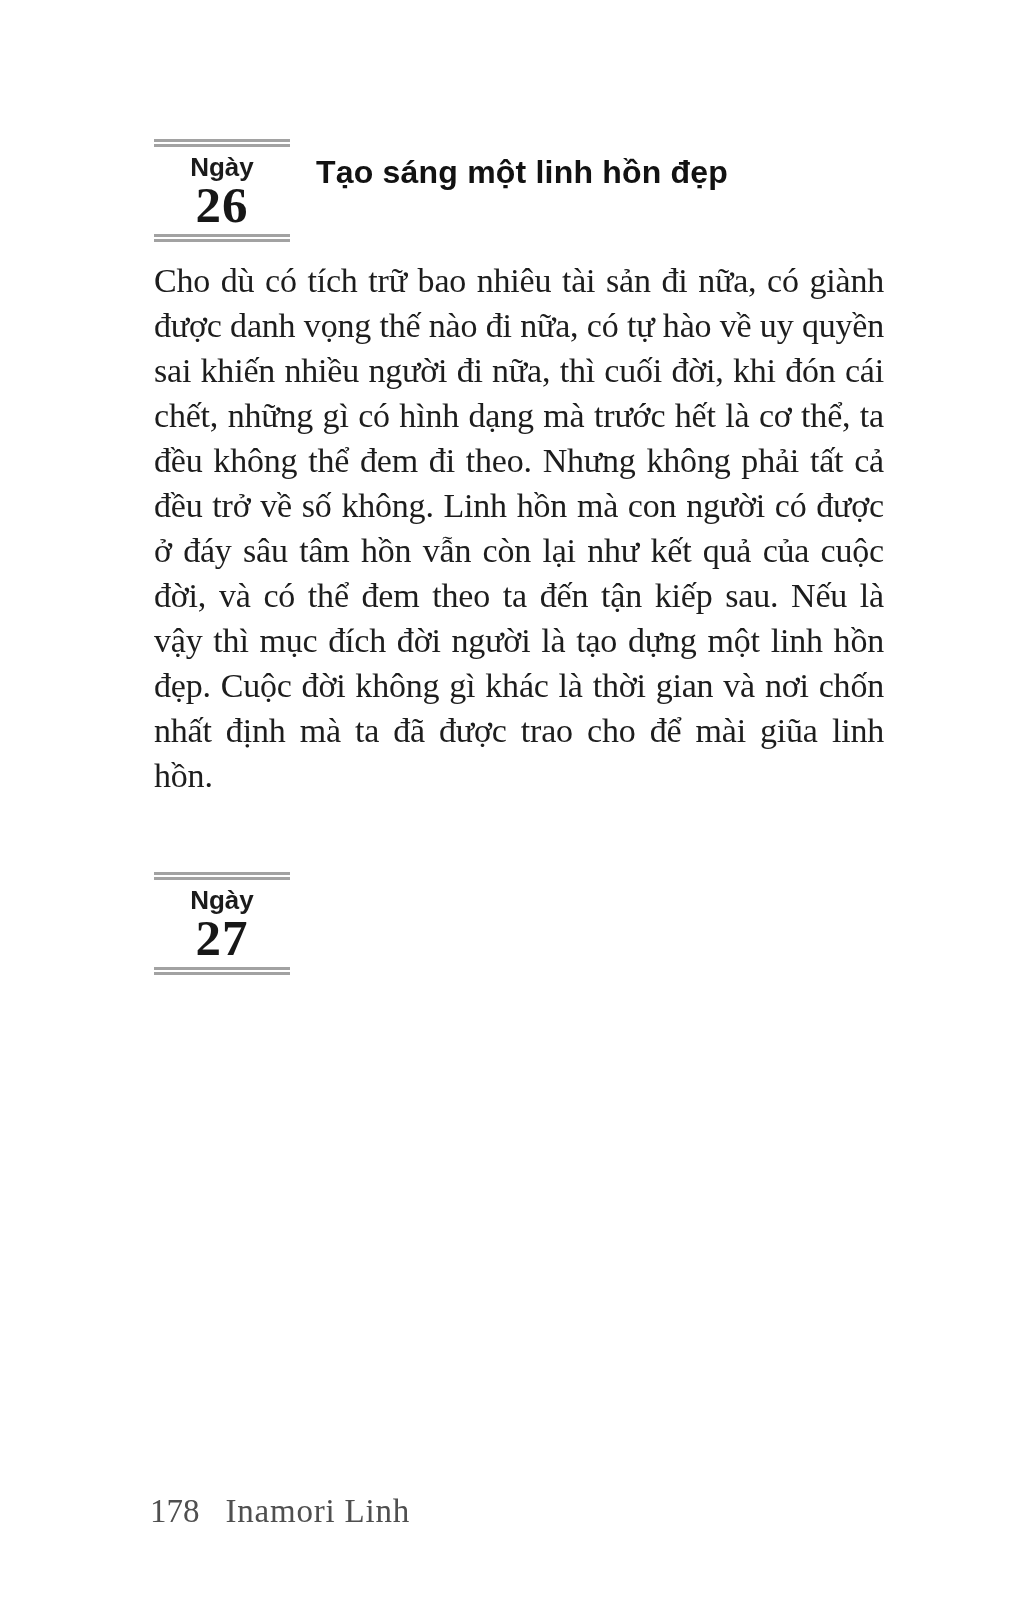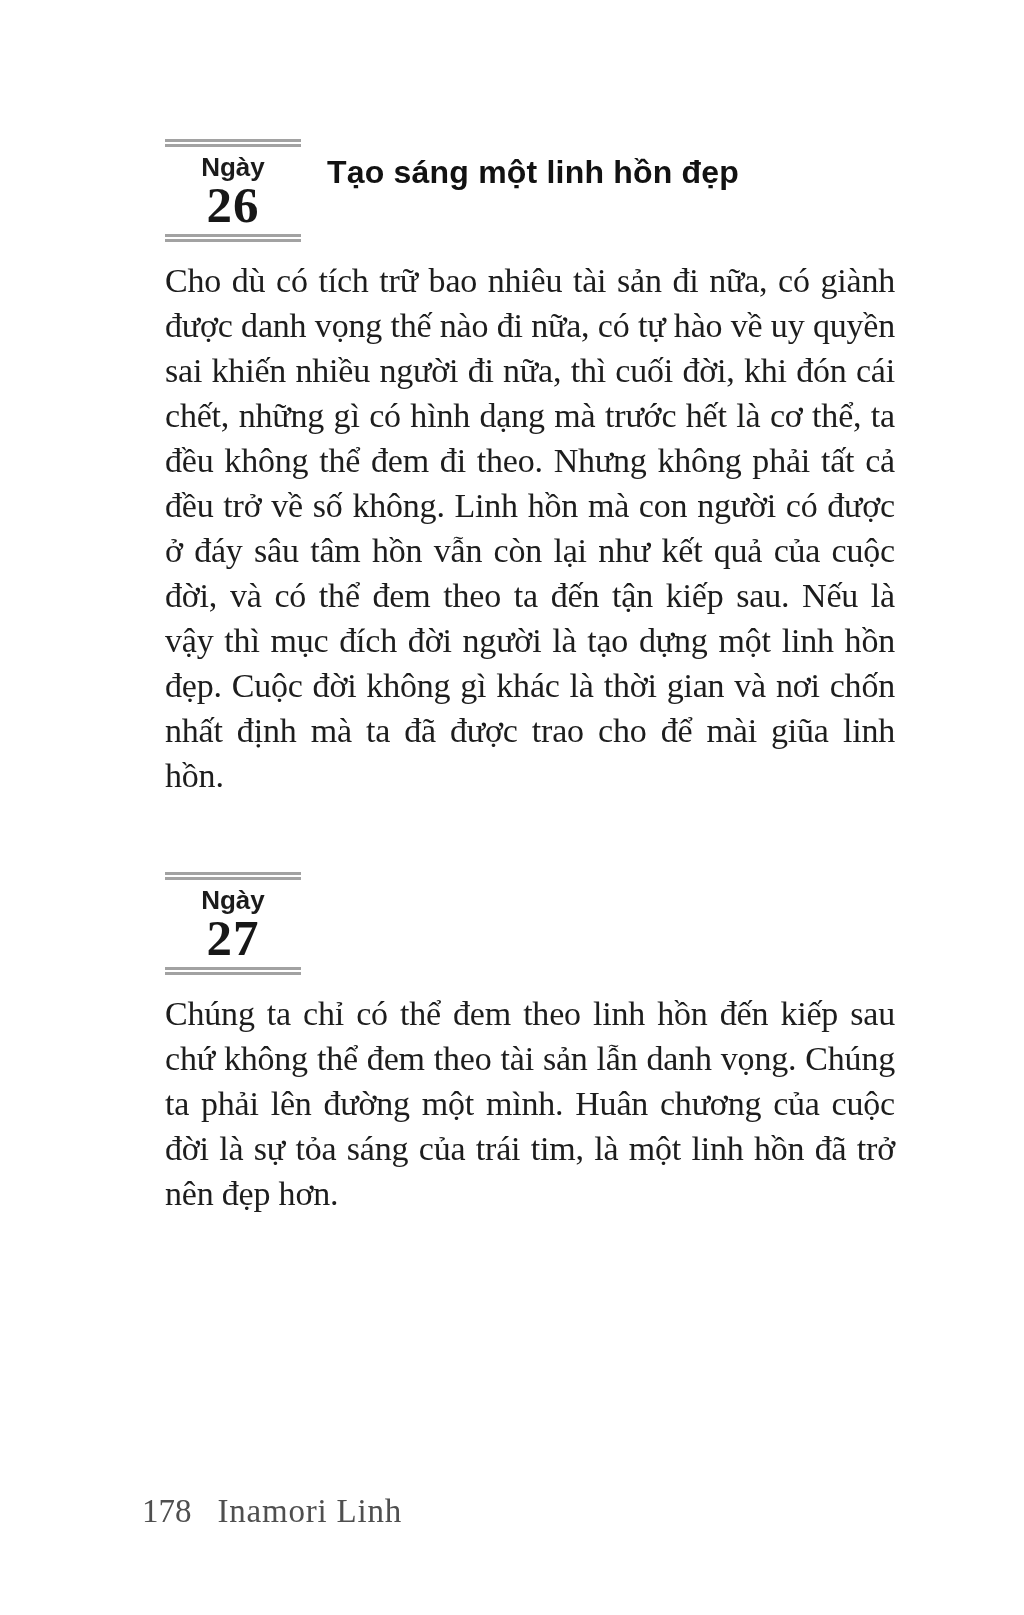--- a/index.html
+++ b/index.html
@@ -11,21 +11,21 @@
     position: relative;
     width: 1024px;
     height: 1615px;
     background: #ffffff;
     overflow: hidden;
     font-family: "Liberation Serif", "DejaVu Serif", serif;
     color: #1d1d1d;
   }
   .content {
     position: absolute;
-    left: 165px;
+    left: 154px;
     top: 139px;
     width: 730px;
   }
   .entry-header {
     display: flex;
     align-items: flex-start;
   }
   .day-badge {
     width: 136px;
     flex: 0 0 136px;
@@ -64,21 +64,21 @@
     line-height: 45px;
     text-align: justify;
     letter-spacing: -0.2px;
     color: #1d1d1d;
   }
   .entry-second {
     margin-top: 74px;
   }
   .page-footer {
     position: absolute;
-    left: 142px;
+    left: 150px;
     top: 1492px;
     display: flex;
     align-items: baseline;
     gap: 26px;
     font-size: 33px;
     line-height: 38px;
     color: #4f4f4f;
   }
   .running-author {
     letter-spacing: 0.8px;
@@ -101,21 +101,20 @@
       <p class="entry-body">Cho dù có tích trữ bao nhiêu tài sản đi nữa, có giành được danh vọng thế nào đi nữa, có tự hào về uy quyền sai khiến nhiều người đi nữa, thì cuối đời, khi đón cái chết, những gì có hình dạng mà trước hết là cơ thể, ta đều không thể đem đi theo. Nhưng không phải tất cả đều trở về số không. Linh hồn mà con người có được ở đáy sâu tâm hồn vẫn còn lại như kết quả của cuộc đời, và có thể đem theo ta đến tận kiếp sau. Nếu là vậy thì mục đích đời người là tạo dựng một linh hồn đẹp. Cuộc đời không gì khác là thời gian và nơi chốn nhất định mà ta đã được trao cho để mài giũa linh hồn.</p>
     </section>
 
     <section class="entry entry-second">
       <header class="entry-header">
         <div class="day-badge">
           <div class="day-label">Ngày</div>
           <div class="day-number">27</div>
         </div>
       </header>
-      <p class="entry-body">Chúng ta chỉ có thể đem theo linh hồn đến kiếp sau chứ không thể đem theo tài sản lẫn danh vọng. Chúng ta phải lên đường một mình. Huân chương của cuộc đời là sự tỏa sáng của trái tim, là một linh hồn đã trở nên đẹp hơn.</p>
     </section>
 
   </div>
 
   <footer class="page-footer">
     <span class="page-number">178</span>
     <span class="running-author">Inamori Linh</span>
   </footer>
 </div>
 

